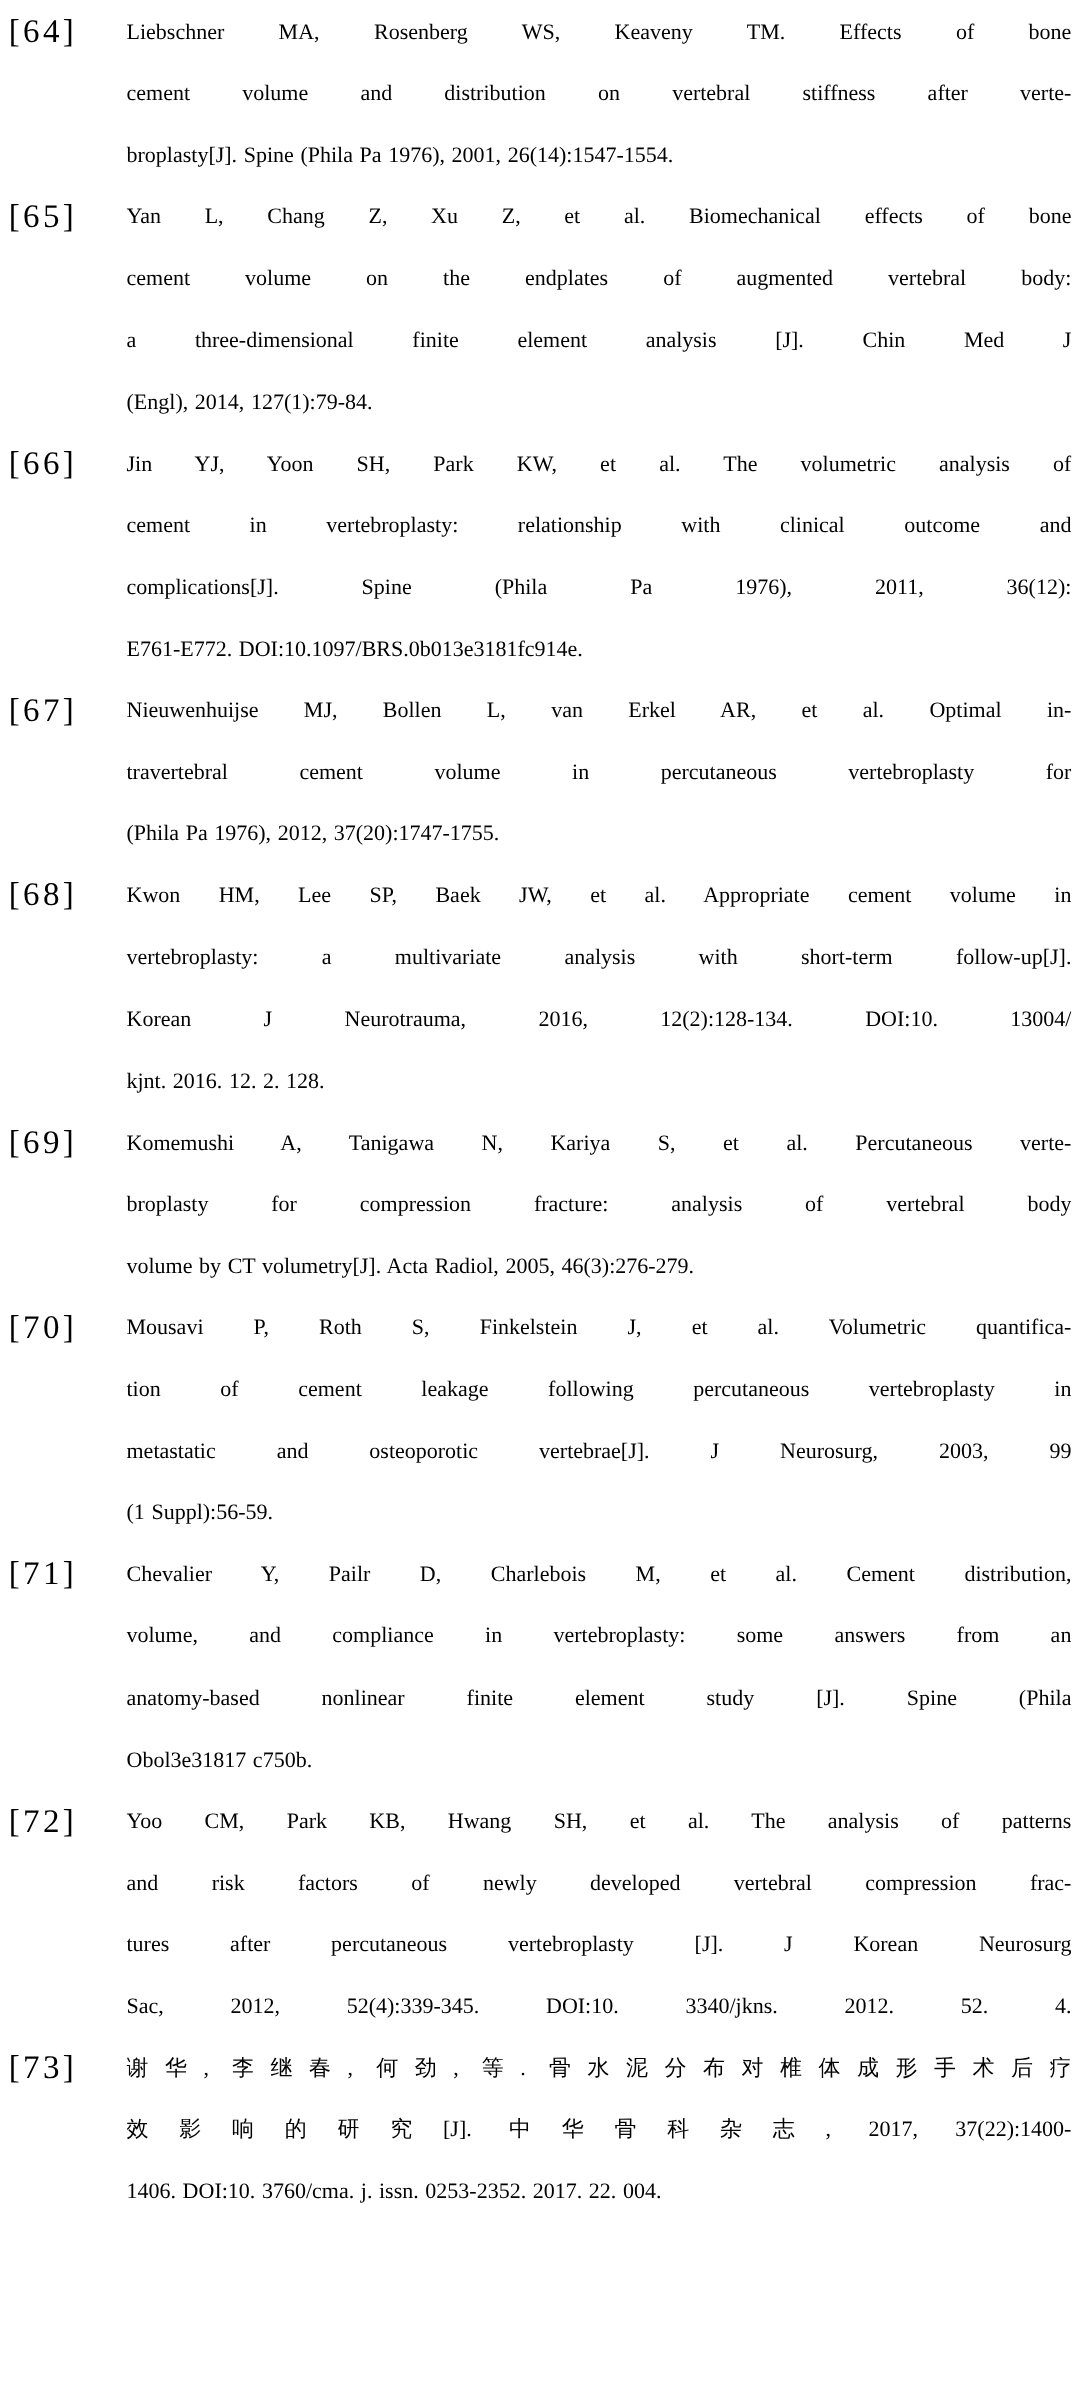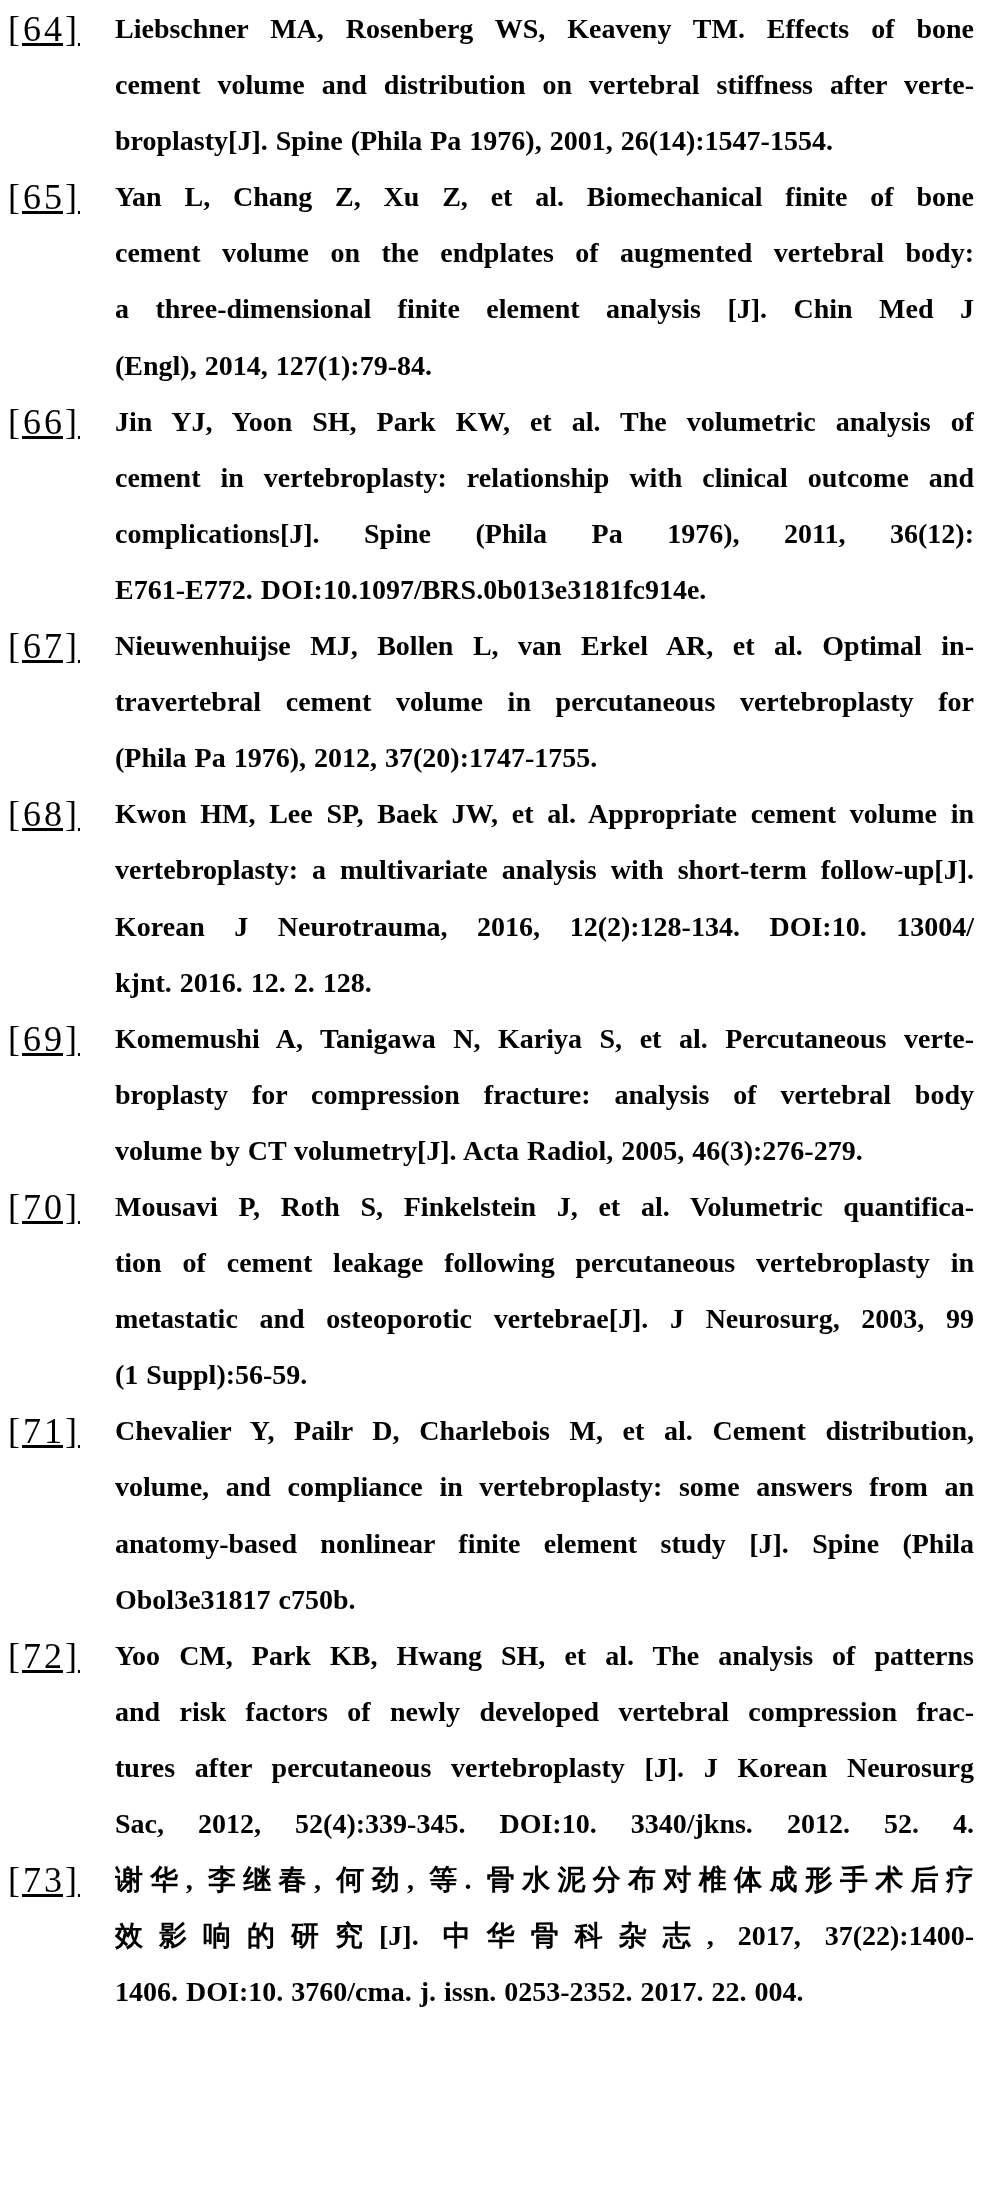--- a/index.html
+++ b/index.html
@@ -22,36 +22,34 @@
   .ref {
     position: relative;
     padding-left: 115px;
     padding-right: 12px;
     box-sizing: border-box;
   }
   .ref-num {
     position: absolute;
     left: 8px;
     top: 0;
-    font-size: 36px;
+    font-size: 30px;
     line-height: 56.1px;
     letter-spacing: 3px;
     white-space: nowrap;
-    text-decoration: underline;
   }
   .ref-line {
-    font-size: 28px;
+    font-size: 20px;
     line-height: 56.1px;
     text-align: justify;
     text-align-last: justify;
     word-spacing: 1px;
     white-space: normal;
     overflow: hidden;
     height: 56.1px;
-    font-weight: bold;
   }
   .ref-line.last {
     text-align: center;
     text-align-last: left;
   }
 </style>
 </head>
 <body>
 
 <div class="page">
@@ -61,21 +59,21 @@
     <div class="ref-body">
           <div class="ref-line">Liebschner MA, Rosenberg WS, Keaveny TM. Effects of bone</div>
           <div class="ref-line">cement volume and distribution on vertebral stiffness after verte-</div>
           <div class="ref-line last">broplasty[J]. Spine (Phila Pa 1976), 2001, 26(14):1547-1554.</div>
         </div>
   </div>
 
   <div class="ref">
     <span class="ref-num">[65]</span>
     <div class="ref-body">
-          <div class="ref-line">Yan L, Chang Z, Xu Z, et al. Biomechanical finite of bone</div>
+          <div class="ref-line">Yan L, Chang Z, Xu Z, et al. Biomechanical effects of bone</div>
           <div class="ref-line">cement volume on the endplates of augmented vertebral body:</div>
           <div class="ref-line">a three-dimensional finite element analysis [J]. Chin Med J</div>
           <div class="ref-line last">(Engl), 2014, 127(1):79-84.</div>
         </div>
   </div>
 
   <div class="ref">
     <span class="ref-num">[66]</span>
     <div class="ref-body">
           <div class="ref-line">Jin YJ, Yoon SH, Park KW, et al. The volumetric analysis of</div>

